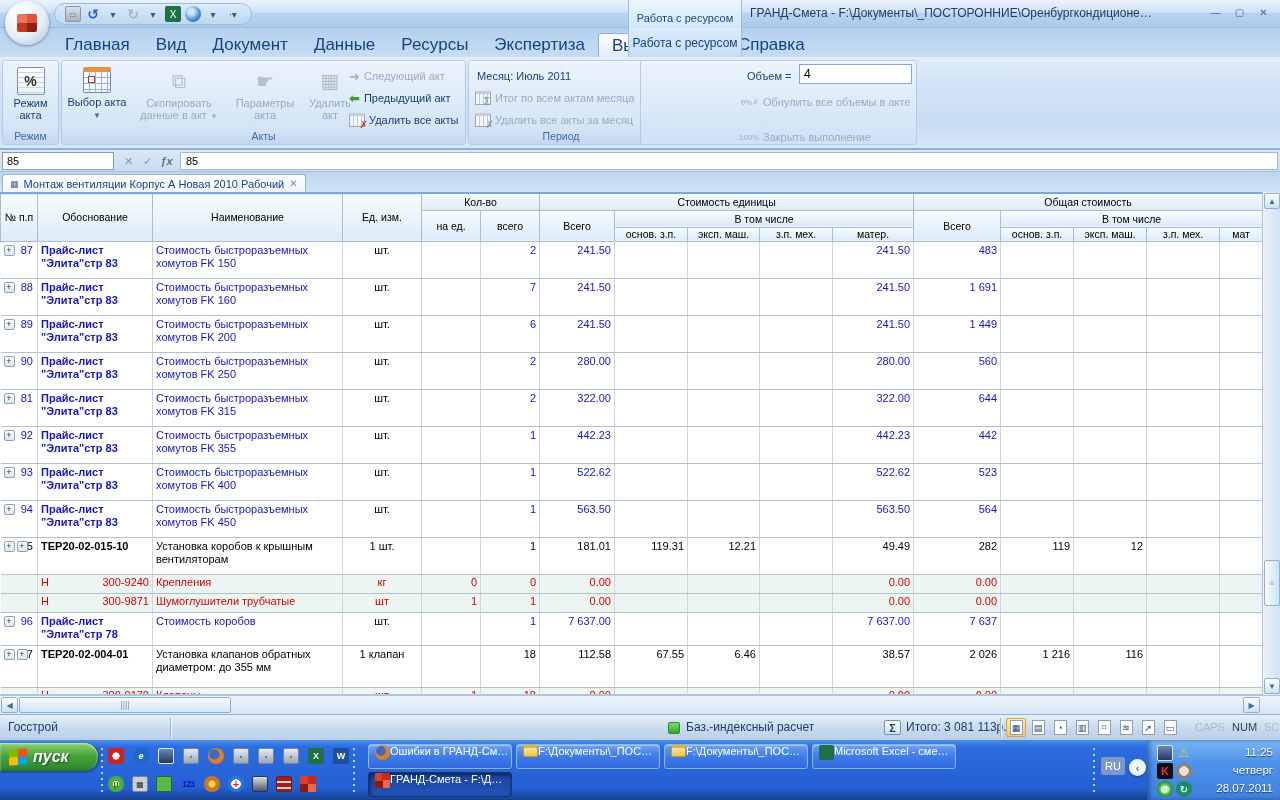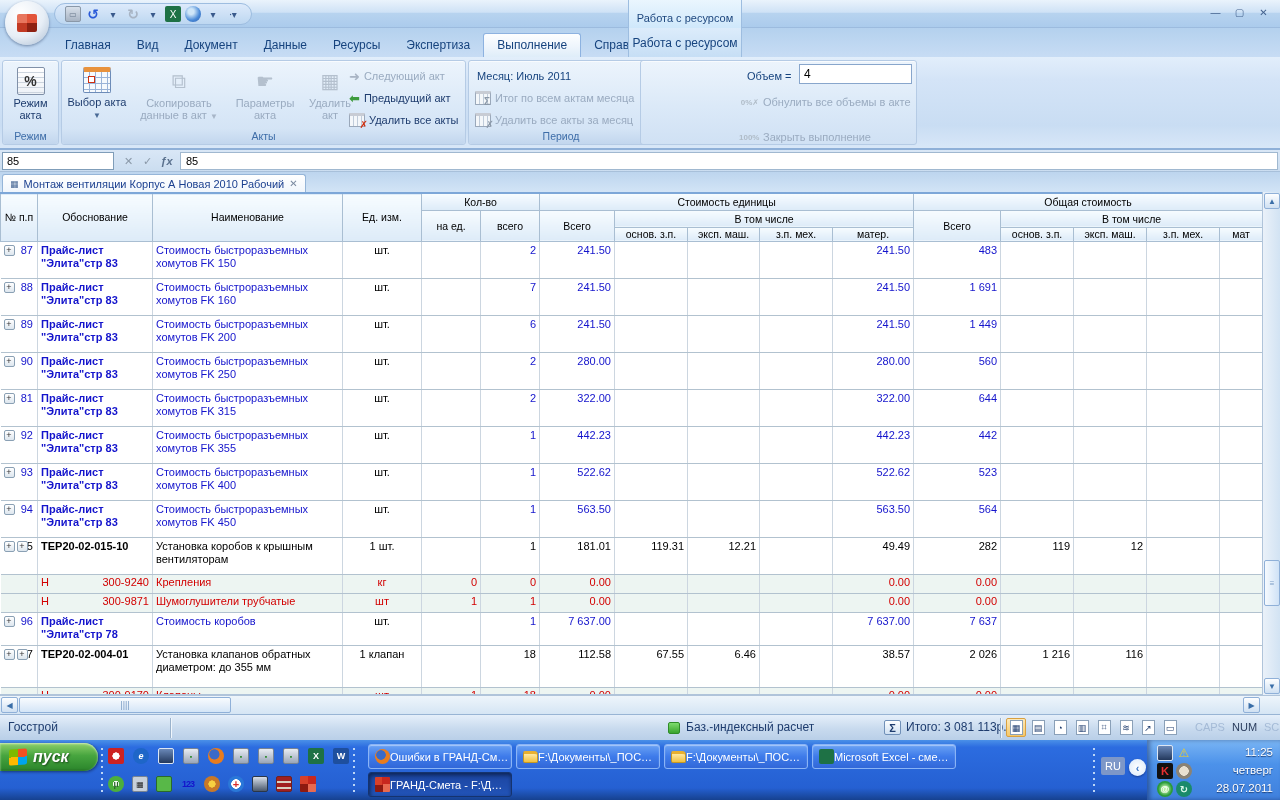--- a/index.html
+++ b/index.html
@@ -22,21 +22,21 @@
  padding-bottom:4px;font-size:11px;color:#1e477e;background:linear-gradient(#eaf6fe,#cfe8fb);
  border-left:1px solid #9dbde0;border-right:1px solid #9dbde0}
 .title{position:absolute;left:750px;top:0;width:440px;height:27px;line-height:27px;color:#1e3c6e;font-size:12px;
  white-space:nowrap;overflow:hidden}
 .winbtns{position:absolute;right:6px;top:5px;display:flex;gap:3px}
 .winbtn{width:21px;height:16px;text-align:center;line-height:15px;font-size:10px;color:#44628e;border-radius:2px}
 
 
 .tabrow{position:absolute;left:0;top:28px;width:1280px;height:29px;background:linear-gradient(#b4d1ee,#c7dcf4)}
 .rtabs{position:absolute;left:52px;bottom:0;display:flex;height:23px}
-.rtab{padding:0 13px;line-height:22px;font-size:12px;color:#16437e;white-space:nowrap}
+.rtab{padding:0 13px;line-height:22px;font-size:17px;color:#16437e;white-space:nowrap}
 .rtab.active{background:linear-gradient(#fdfeff,#eef5fc 55%,#dfedf9);border:1px solid #8db2e0;border-bottom:none;
  border-radius:3px 3px 0 0;margin-top:-1px;line-height:23px}
 .ctx-tab{position:absolute;left:628px;top:0;height:29px;width:114px;background:linear-gradient(#dcecfb,#c6def5);
  border-left:1px solid #9dbde0;border-right:1px solid #9dbde0;display:flex;align-items:center;justify-content:center;
  font-size:12px;color:#16437e}
 
 
 .ribbon{position:absolute;left:0;top:57px;width:1280px;height:93px;
  background:linear-gradient(#e2eefb,#d4e4f7 25%,#c9ddf3 75%,#d8e7f8);border-bottom:2px solid #8fb0d8}
 .rgroup{position:absolute;top:3px;height:85px;border:1px solid #b5cbe5;border-radius:3px;
@@ -144,21 +144,21 @@
  background:linear-gradient(#8ed06a,#47a53f 45%,#2f8a2e 90%,#257024);
  box-shadow:inset 0 1px 2px #cdeab8,1px 1px 3px rgba(0,0,0,.45);display:flex;align-items:center;gap:6px;
  padding-left:9px;color:#fff;font-weight:bold;font-style:italic;font-size:16px;text-shadow:1px 1px 2px #1c4a1c}
 .winflag{width:18px;height:16px;border-radius:2px;transform:skewY(-4deg);flex:none;
  background:conic-gradient(#f25022 0 25%,#00a4ef 0 50%,#ffb900 0 75%,#7fba00 0)}
 .dots{position:absolute;top:6px;width:4px;height:48px;
  background-image:radial-gradient(#bcd6f6 30%,#0000 36%);background-size:4px 6px}
 .qlico{position:absolute;width:16px;height:16px;border-radius:2px;font-size:9px;color:#fff;font-weight:bold;
  display:flex;align-items:center;justify-content:center}
 .tbtn{position:absolute;height:25px;width:144px;border-radius:3px;border:1px solid #8ab4f6;
- background:linear-gradient(#6aa2f4,#3e7bea 50%,#3167d8);color:#fff;font-size:11px;display:flex;align-items:center;
+ background:linear-gradient(#6aa2f4,#3e7bea 50%,#3167d8);color:#fff;font-size:11px;display:flex;
  gap:0;padding:0 6px;box-shadow:inset 0 1px 1px #a8c8fa;white-space:nowrap;overflow:hidden}
 .tbtn.active{background:linear-gradient(#1c45a0,#2254b8);border-color:#15336e;box-shadow:inset 1px 2px 4px #0c2350}
 .ticon{width:15px;height:15px;border-radius:2px;flex:none;display:flex;align-items:center;justify-content:center;font-size:9px;font-weight:bold}
 .tray{position:absolute;left:1147px;top:0;width:133px;height:60px;
  background:linear-gradient(#7ab5f4,#4c92ea 40%,#3f80dd);box-shadow:inset 3px 0 4px rgba(0,0,40,.35)}
 .ru{position:absolute;left:1101px;top:17px;width:24px;height:18px;background:#7d97c8;color:#fff;font-size:11px;
  display:flex;align-items:center;justify-content:center;border-radius:2px}
 .collapse{position:absolute;left:1129px;top:19px;width:17px;height:17px;border-radius:50%;
  background:radial-gradient(#ffffff,#d8e8fa);color:#3a76c8;font-weight:bold;font-size:11px;
  display:flex;align-items:center;justify-content:center;box-shadow:0 1px 2px rgba(0,0,40,.4);z-index:3}
@@ -204,20 +204,21 @@
         <span class="qico i-undo">↺</span>
         <span class="qico i-qmore">▾</span>
         <span class="qico i-redo">↻</span>
         <span class="qico i-qmore">▾</span>
         <span class="qico i-xls">X</span>
         <span class="qico i-globe"></span>
         <span class="qico i-qmore">▾</span>
         <span class="qico i-qmore">⸱▾</span>
       </div>
     <div class="ctx-title">Работа с ресурсом</div>
+    <div class="title">ГРАНД-Смета - F:\Документы\_ПОСТОРОННИЕ\Оренбургкондиционе…</div>
     <div class="winbtns">
       <span class="winbtn">—</span>
       <span class="winbtn">▢</span>
       <span class="winbtn">✕</span>
     </div>
   </div>
   <div class="orb">
       <span class="blocks"></span>
     </div>
 

